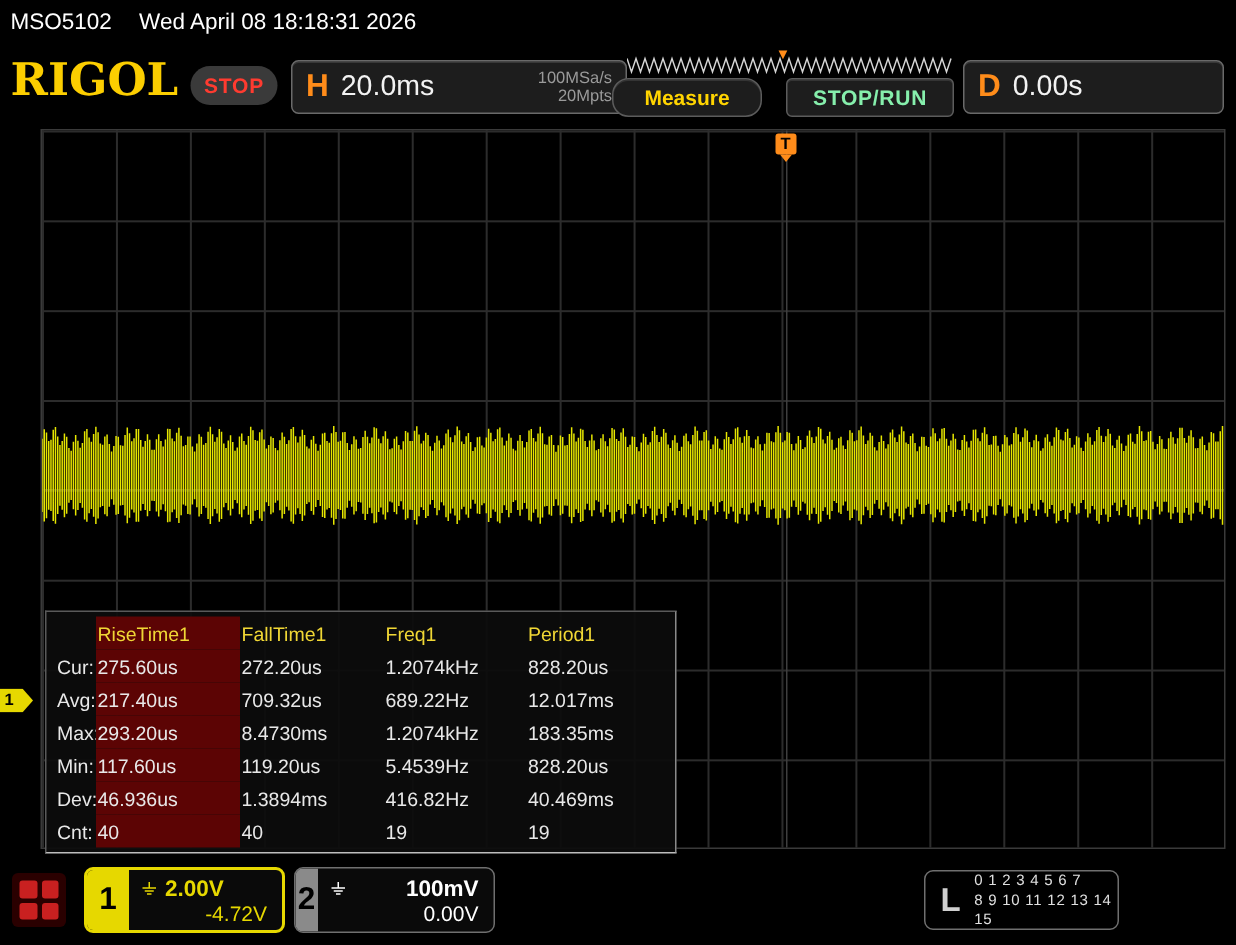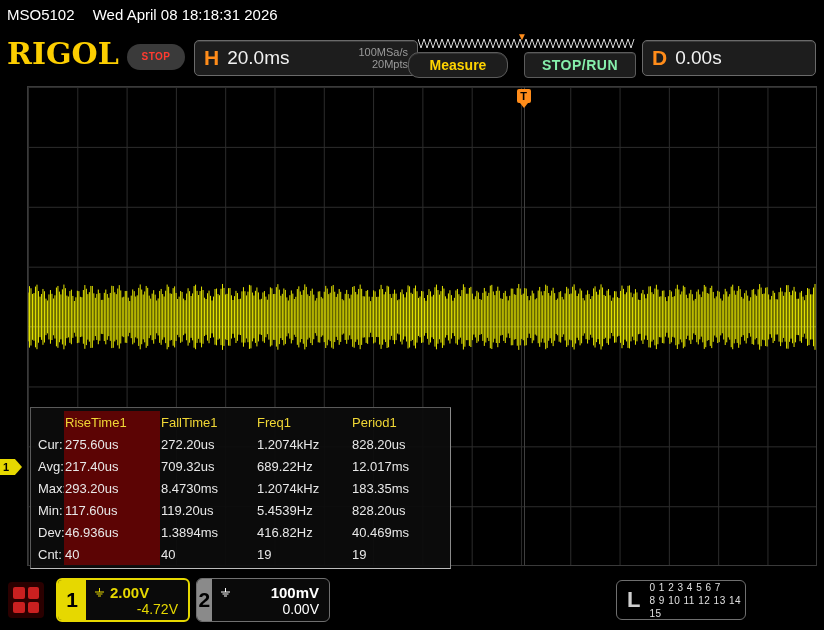--- a/index.html
+++ b/index.html
@@ -8,21 +8,21 @@
 
   
   .statusbar{position:absolute;left:0;top:0;width:100%;height:30px;color:#fff;
              font-size:15px;line-height:30px;padding-left:7px;box-sizing:border-box;}
   .statusbar .model{margin-right:14px;}
 
   
   .logo{position:absolute;left:7px;top:36px;font-family:"DejaVu Serif",serif;
         font-weight:bold;font-size:30px;color:#fcce00;letter-spacing:0px;}
   .stop-badge{position:absolute;left:127px;top:44px;width:58px;height:26px;background:#3a3a3a;
-              border-radius:13px;color:#ff3b30;font-weight:bold;font-size:10px;text-align:center;
+              border-radius:13px;color:#ff3b30;font-weight:bold;font-size:14px;text-align:center;
               line-height:26px;letter-spacing:0.5px;}
   .panel{position:absolute;top:40px;height:36px;background:#1d1d1d;border:1px solid #6a6a6a;
          border-radius:5px;box-sizing:border-box;display:flex;align-items:center;
          box-shadow:inset 0 1px 0 rgba(255,255,255,0.12);}
   .panel .pletter{color:#ff8c1a;font-weight:bold;font-size:21px;margin:0 8px 0 9px;}
   .panel .pvalue{color:#f2f2f2;font-size:19px;}
   #h-panel{left:194px;width:224px;}
   #d-panel{left:642px;width:174px;}
   .h-right{margin-left:auto;margin-right:9px;text-align:right;color:#9a9a9a;font-size:11px;line-height:12px;}
 

